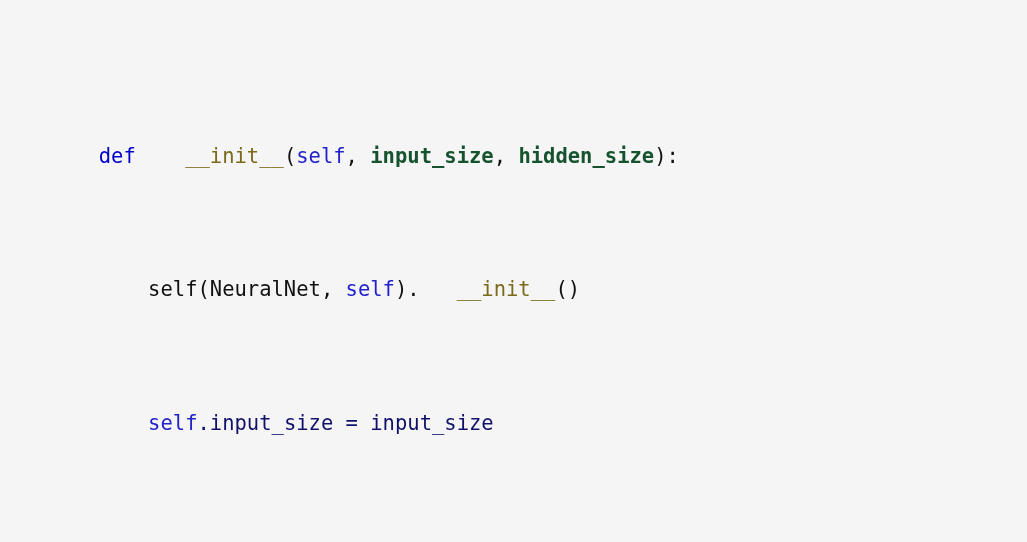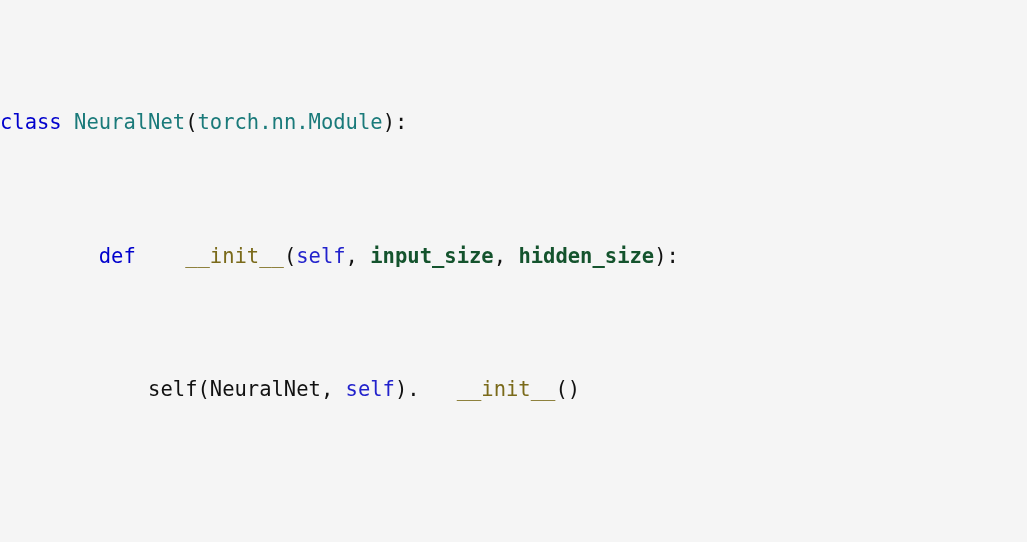--- a/index.html
+++ b/index.html
@@ -47,26 +47,26 @@
   .tok-attr      { color: #11116b; }
   .tok-plain     { color: #111111; }
   .tok-punct     { color: #111111; }
 </style>
 </head>
 <body>
 
 <div id="code-surface">
   <div class="code-block">
 
-    <span class="code-line"><span class="tok-keyword">class </span><span class="tok-classname">NeuralNet</span><span class="tok-punct">(</span><span class="tok-module">torch.nn.Module</span><span class="tok-punct">):</span></span>
 
     <span class="code-line"><span class="tok-plain">        </span><span class="tok-keyword">def </span><span class="tok-funcname">__init__</span><span class="tok-punct">(</span><span class="tok-self">self</span><span class="tok-punct">, </span><span class="tok-param">input_size</span><span class="tok-punct">, </span><span class="tok-param">hidden_size</span><span class="tok-punct">):</span></span>
 
     <span class="code-line"><span class="tok-plain">            </span><span class="tok-plain">self(NeuralNet, </span><span class="tok-self">self</span><span class="tok-punct">).</span><span class="tok-funcname">__init__</span><span class="tok-punct">()</span></span>
 
+    <span class="code-line"><span class="tok-plain">            </span><span class="tok-self">self</span><span class="tok-attr">.input_size = input_size</span></span>
 
     
 
     
 
     
 
     
 
     

